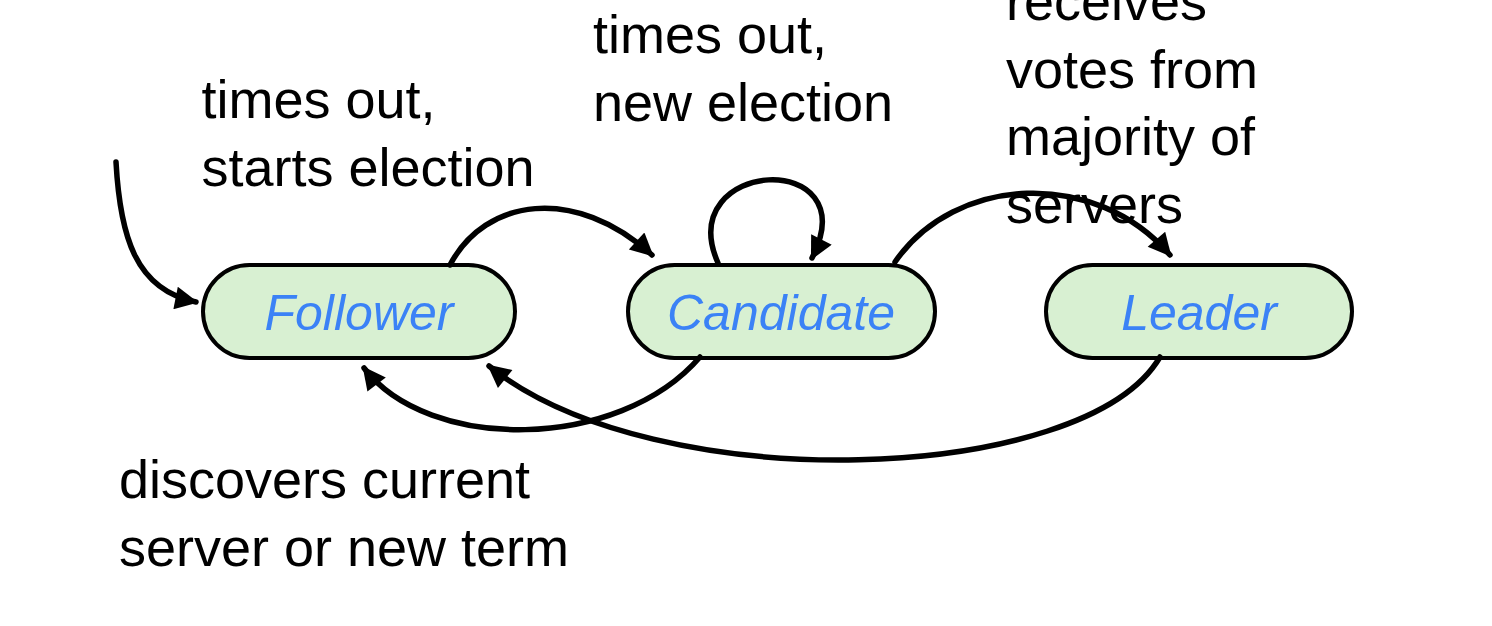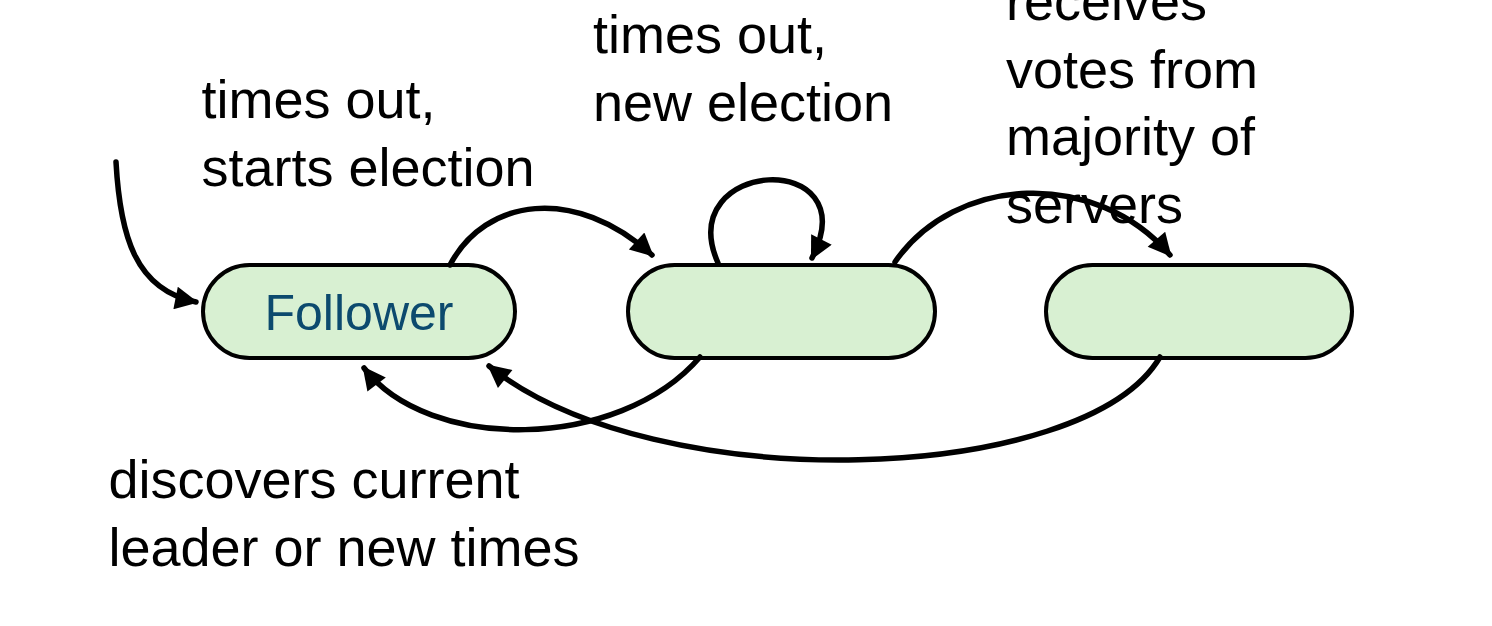--- a/index.html
+++ b/index.html
@@ -36,21 +36,22 @@
     font-size: 54px;
     line-height: 1.25;
     color: #000000;
     text-align: left;
     white-space: pre-line;
   }
   .state-lbl {
     position: absolute;
     transform: translate(-50%, -50%);
     font-size: 50px;
-    color: #0c4a6e;
+    font-style: italic;
+    color: #3b82f6;
     text-align: center;
     white-space: nowrap;
   }
 </style>
 </head>
 <body>
 
 <div class="canvas">
 
   <svg width="1492" height="626" viewBox="0 0 1492 626">
@@ -66,23 +67,25 @@
 
     <path class="edge" d="M 116 162 C 120 235, 135 290, 196 302" marker-end="url(#ah)"></path>
     <path class="edge" d="M 450 265 C 485 198, 575 185, 652 255" marker-end="url(#ah)"></path>
     <path class="edge" d="M 718 263 C 672 158, 868 148, 812 258" marker-end="url(#ah)"></path>
     <path class="edge" d="M 895 262 C 955 175, 1095 168, 1170 255" marker-end="url(#ah)"></path>
     <path class="edge" d="M 700 357 C 618 452, 428 452, 364 368" marker-end="url(#ah)"></path>
     <path class="edge" d="M 1160 357 C 1085 485, 655 500, 489 366" marker-end="url(#ah)"></path>
   </svg>
 
   <div class="state-lbl" style="left:359px; top:313px">Follower</div>
+  <div class="state-lbl" style="left:781px; top:313px">Candidate</div>
+  <div class="state-lbl" style="left:1199px; top:313px">Leader</div>
 
   <div class="lbl" style="left:368px; top:133px">times out,
 starts election</div>
   <div class="lbl" style="left:743px; top:68px">times out,
 new election</div>
   <div class="lbl" style="left:1168px; top:103px">receives votes from
 majority of servers</div>
   <div class="lbl" style="left:344px; top:513px">discovers current
-leader or new times</div>
+server or new term</div>
 
 </div>
 
 </body></html>

